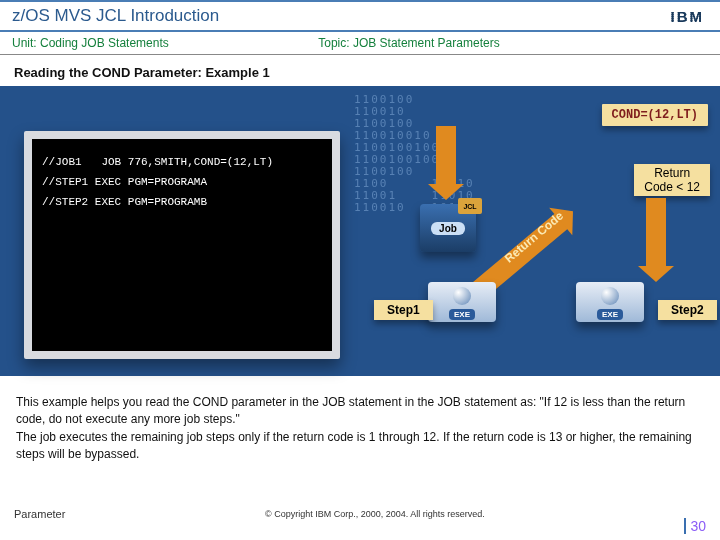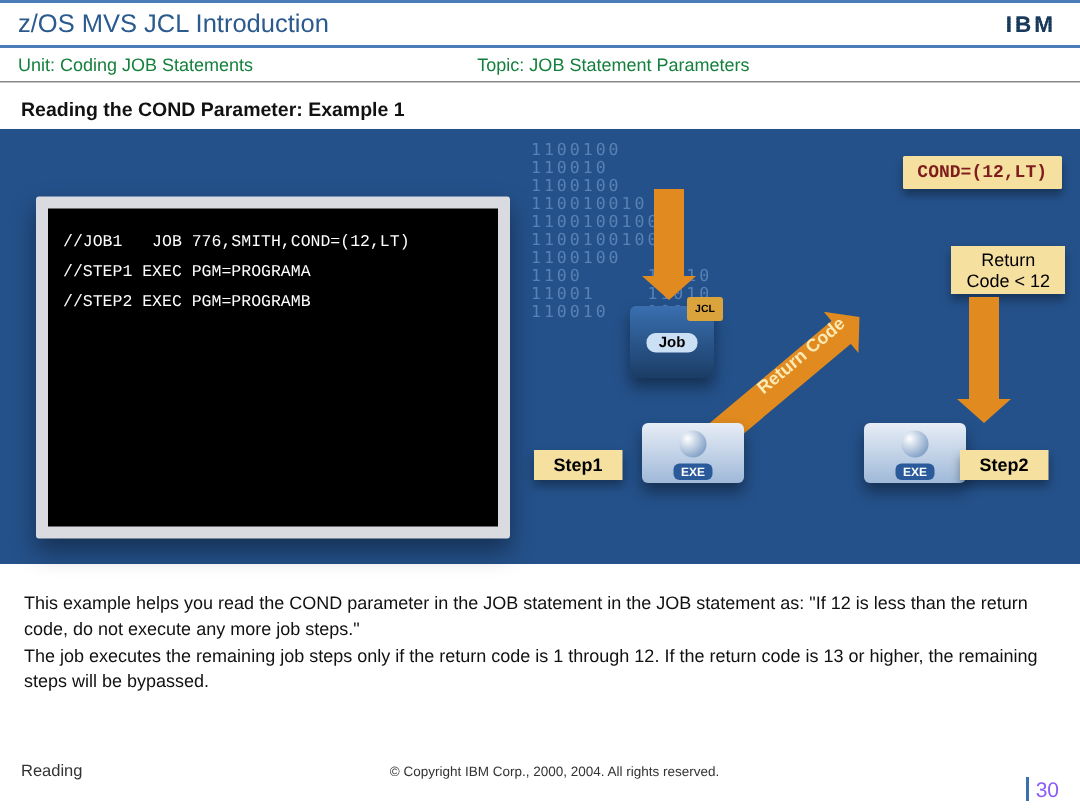--- a/index.html
+++ b/index.html
@@ -222,20 +222,21 @@
     font-weight:bold;
   }
   .step-label {
     position: absolute;
     background: #f5e0a0;
     font-size: 12px;
     font-weight: bold;
     color: #000;
     padding: 3px 13px;
     box-shadow: 0 4px 6px rgba(0,0,0,.35);
+    margin-left: 18px;
   }
   .body-text {
     padding: 10px 16px 0 16px;
     font-size: 12px;
     line-height: 1.45;
     color: #111;
   }
   .footer {
     position: absolute;
     left: 0; right: 0; bottom: 6px;
@@ -312,16 +313,16 @@
       <div class="sub">EXE</div>
     </div>
     <div class="step-label" style="left:290px; top:214px;">Step2</div>
   </div>
 </div>
 
 <div class="body-text" style="white-space:pre-line;">This example helps you read the COND parameter in the JOB statement in the JOB statement as: "If 12 is less than the return code, do not execute any more job steps."
 The job executes the remaining job steps only if the return code is 1 through 12. If the return code is 13 or higher, the remaining steps will be bypassed.</div>
 
 <div class="footer">
-  <div class="concepts">Reading</div>
+  <div class="concepts">Parameter</div>
   <div class="copyright">© Copyright IBM Corp., 2000, 2004. All rights reserved.</div>
   <div class="pagenum">30</div>
 </div>
 
 </body></html>

